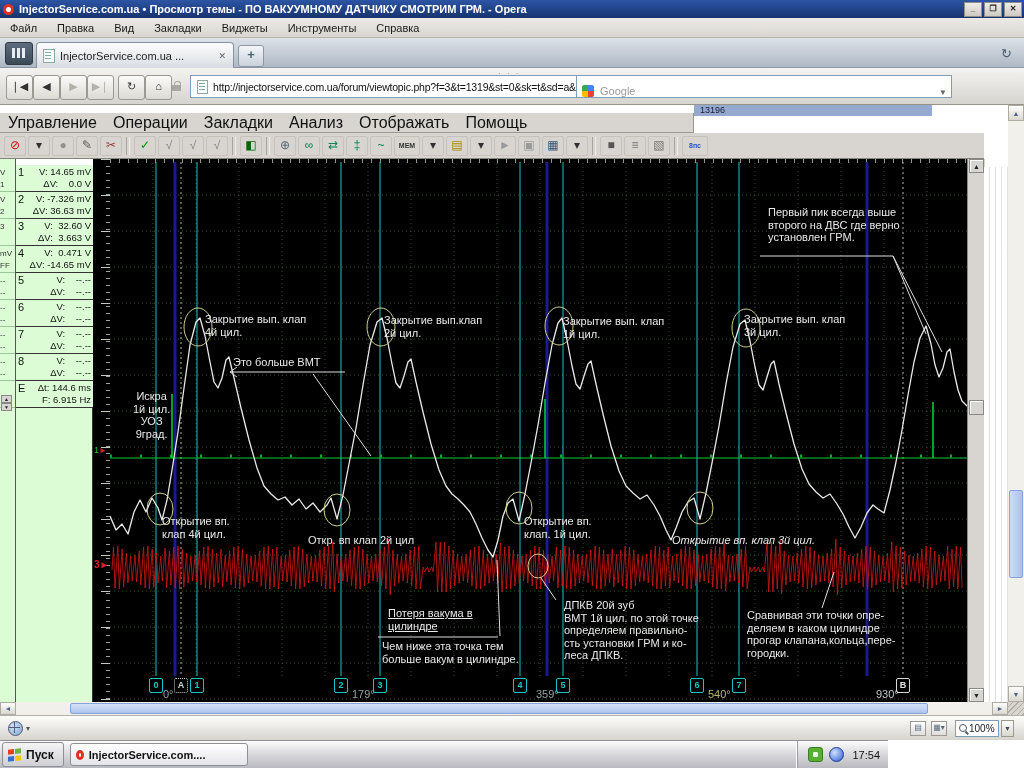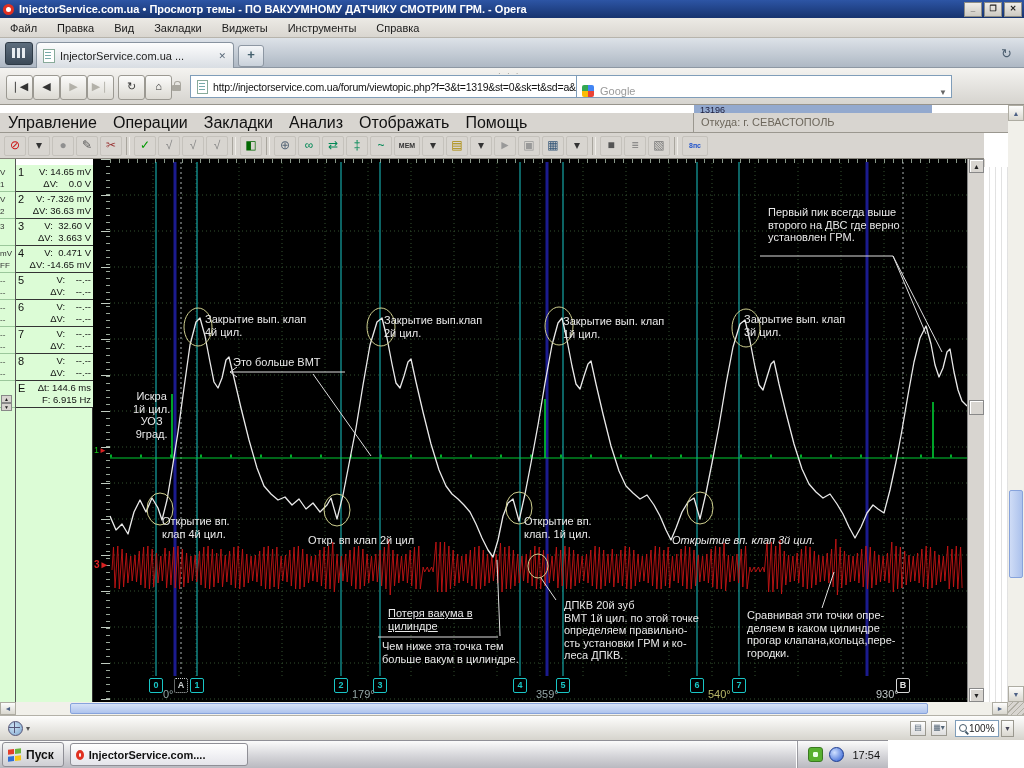--- a/index.html
+++ b/index.html
@@ -221,21 +221,20 @@
 <div class="abs" id="page">
   <div id="postnum">13196</div>
   <div id="scopemenu">
       <span class="mi">Управление</span>
       <span class="mi">Операции</span>
       <span class="mi">Закладки</span>
       <span class="mi">Анализ</span>
       <span class="mi">Отображать</span>
       <span class="mi">Помощь</span>
     </div>
-  <div id="originblk">Откуда: г. СЕВАСТОПОЛЬ</div>
   <div id="scope-toolbar">
       <span class="tbtn" style="color: rgb(204, 17, 17);">⊘</span>
       <span class="tbtn" style="color: rgb(51, 51, 51);">▾</span>
       <span class="tbtn" style="color: rgb(144, 144, 144);">●</span>
       <span class="tbtn" style="color: rgb(85, 85, 85);">✎</span>
       <span class="tbtn" style="color: rgb(153, 51, 51);">✂</span>
       <span class="tsep"></span>
       <span class="tbtn" style="color: rgb(0, 153, 0);">✓</span>
       <span class="tbtn" style="color: rgb(136, 136, 136);">√</span>
       <span class="tbtn" style="color: rgb(136, 136, 136);">√</span>

